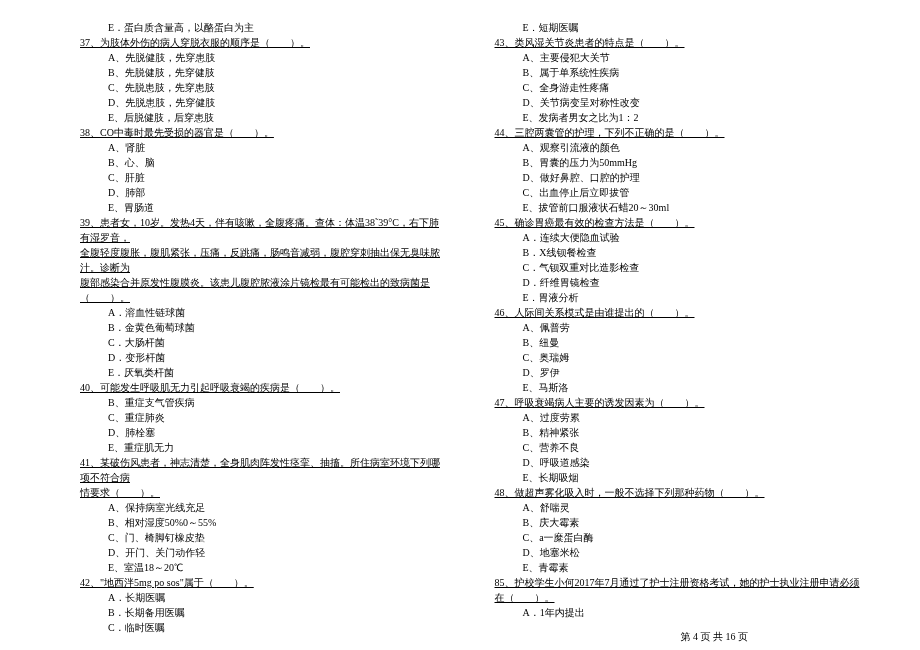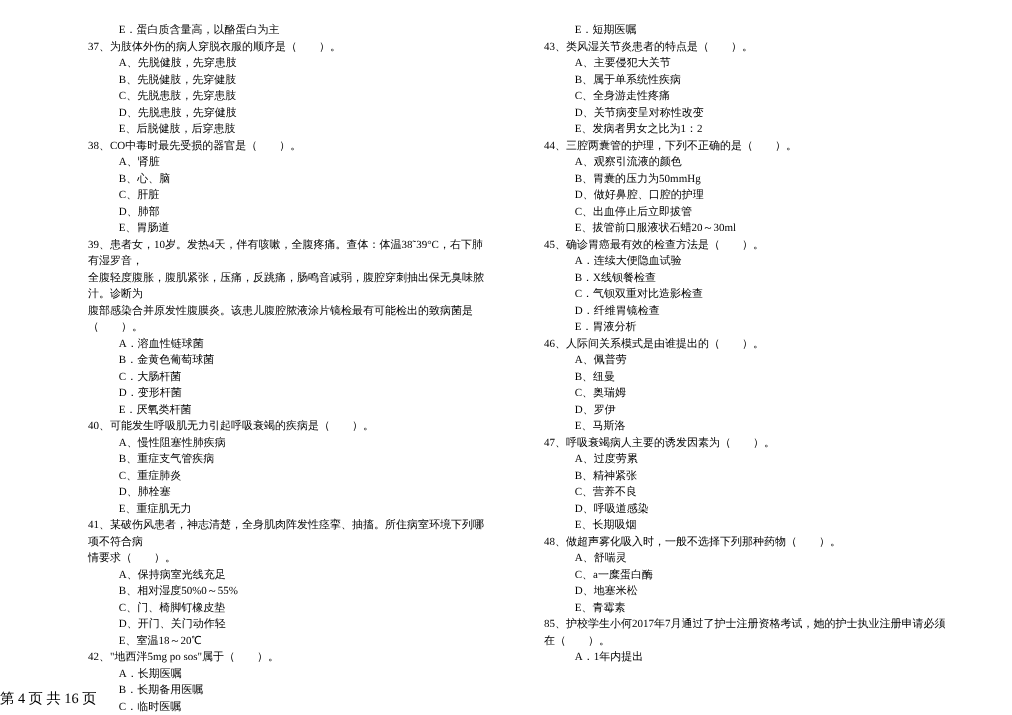--- a/index.html
+++ b/index.html
@@ -13,28 +13,28 @@
       padding: 20px 60px 10px 80px;
       position: relative;
       line-height: 1.5;
     }
     .columns {
       display: flex;
       gap: 49px;
     }
     .col { flex: 1; }
     .opt { padding-left: 28px; }
-    .qtext { padding-left: 0; }
+    .qtext { padding-left: 0; text-decoration: underline; }
     .footer {
       position: absolute;
       bottom: 6px;
       left: 0;
       width: 748px;
-      text-align: left;
-      font-size: 13px;
+      text-align: right;
+      font-size: 10px;
     }
   </style>
 </head>
 <body>
 
 <div class="columns">
   <div class="col">
     <div class="opt">E．蛋白质含量高，以酪蛋白为主</div>
 
     <div class="qtext">37、为肢体外伤的病人穿脱衣服的顺序是（　　）。</div>
@@ -54,21 +54,20 @@
     <div class="qtext">39、患者女，10岁。发热4天，伴有咳嗽，全腹疼痛。查体：体温38˜39°C，右下肺有湿罗音，</div>
     <div class="qtext">全腹轻度腹胀，腹肌紧张，压痛，反跳痛，肠鸣音减弱，腹腔穿刺抽出保无臭味脓汁。诊断为</div>
     <div class="qtext">腹部感染合并原发性腹膜炎。该患儿腹腔脓液涂片镜检最有可能检出的致病菌是（　　）。</div>
     <div class="opt">A．溶血性链球菌</div>
     <div class="opt">B．金黄色葡萄球菌</div>
     <div class="opt">C．大肠杆菌</div>
     <div class="opt">D．变形杆菌</div>
     <div class="opt">E．厌氧类杆菌</div>
 
     <div class="qtext">40、可能发生呼吸肌无力引起呼吸衰竭的疾病是（　　）。</div>
-    <div class="opt">A、慢性阻塞性肺疾病</div>
     <div class="opt">B、重症支气管疾病</div>
     <div class="opt">C、重症肺炎</div>
     <div class="opt">D、肺栓塞</div>
     <div class="opt">E、重症肌无力</div>
 
     <div class="qtext">41、某破伤风患者，神志清楚，全身肌肉阵发性痉挛、抽搐。所住病室环境下列哪项不符合病</div>
     <div class="qtext">情要求（　　）。</div>
     <div class="opt">A、保持病室光线充足</div>
     <div class="opt">B、相对湿度50%0～55%</div>
     <div class="opt">C、门、椅脚钉橡皮垫</div>
@@ -115,20 +114,21 @@
 
     <div class="qtext">47、呼吸衰竭病人主要的诱发因素为（　　）。</div>
     <div class="opt">A、过度劳累</div>
     <div class="opt">B、精神紧张</div>
     <div class="opt">C、营养不良</div>
     <div class="opt">D、呼吸道感染</div>
     <div class="opt">E、长期吸烟</div>
 
     <div class="qtext">48、做超声雾化吸入时，一般不选择下列那种药物（　　）。</div>
     <div class="opt">A、舒喘灵</div>
+    <div class="opt">B、庆大霉素</div>
     <div class="opt">C、a一糜蛋白酶</div>
     <div class="opt">D、地塞米松</div>
     <div class="opt">E、青霉素</div>
 
     <div class="qtext">85、护校学生小何2017年7月通过了护士注册资格考试，她的护士执业注册申请必须在（　　）。</div>
     <div class="opt">A．1年内提出</div>
   </div>
 </div>
 
 <div class="footer">第 4 页 共 16 页</div>

